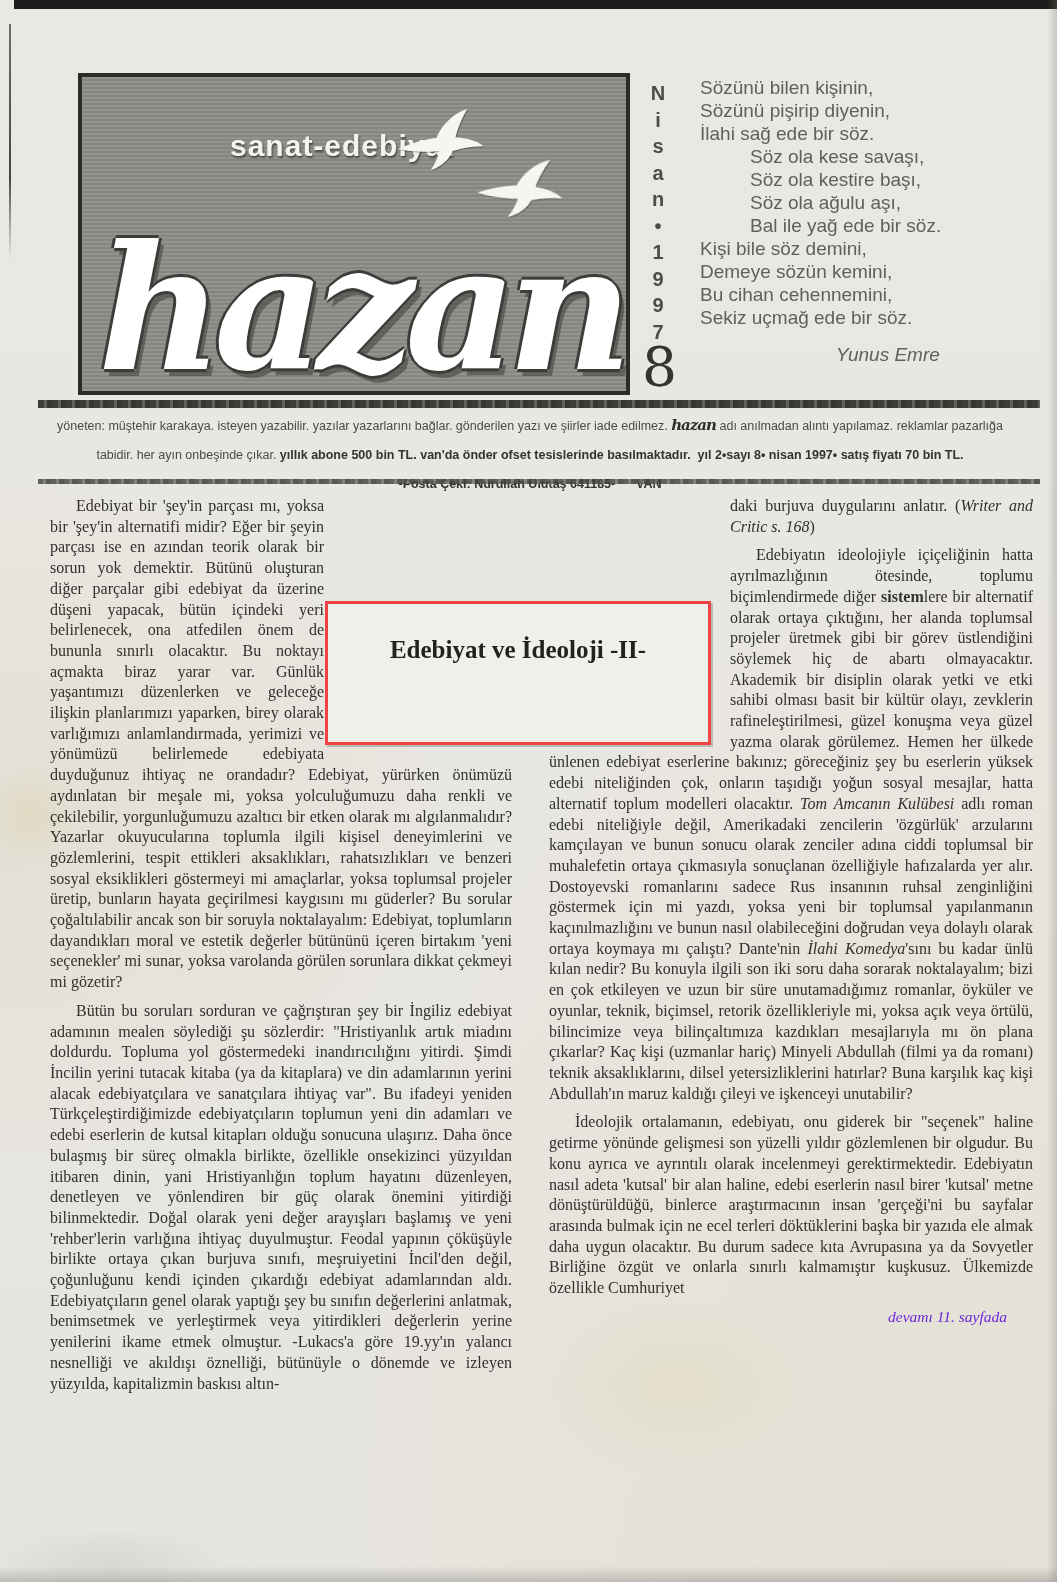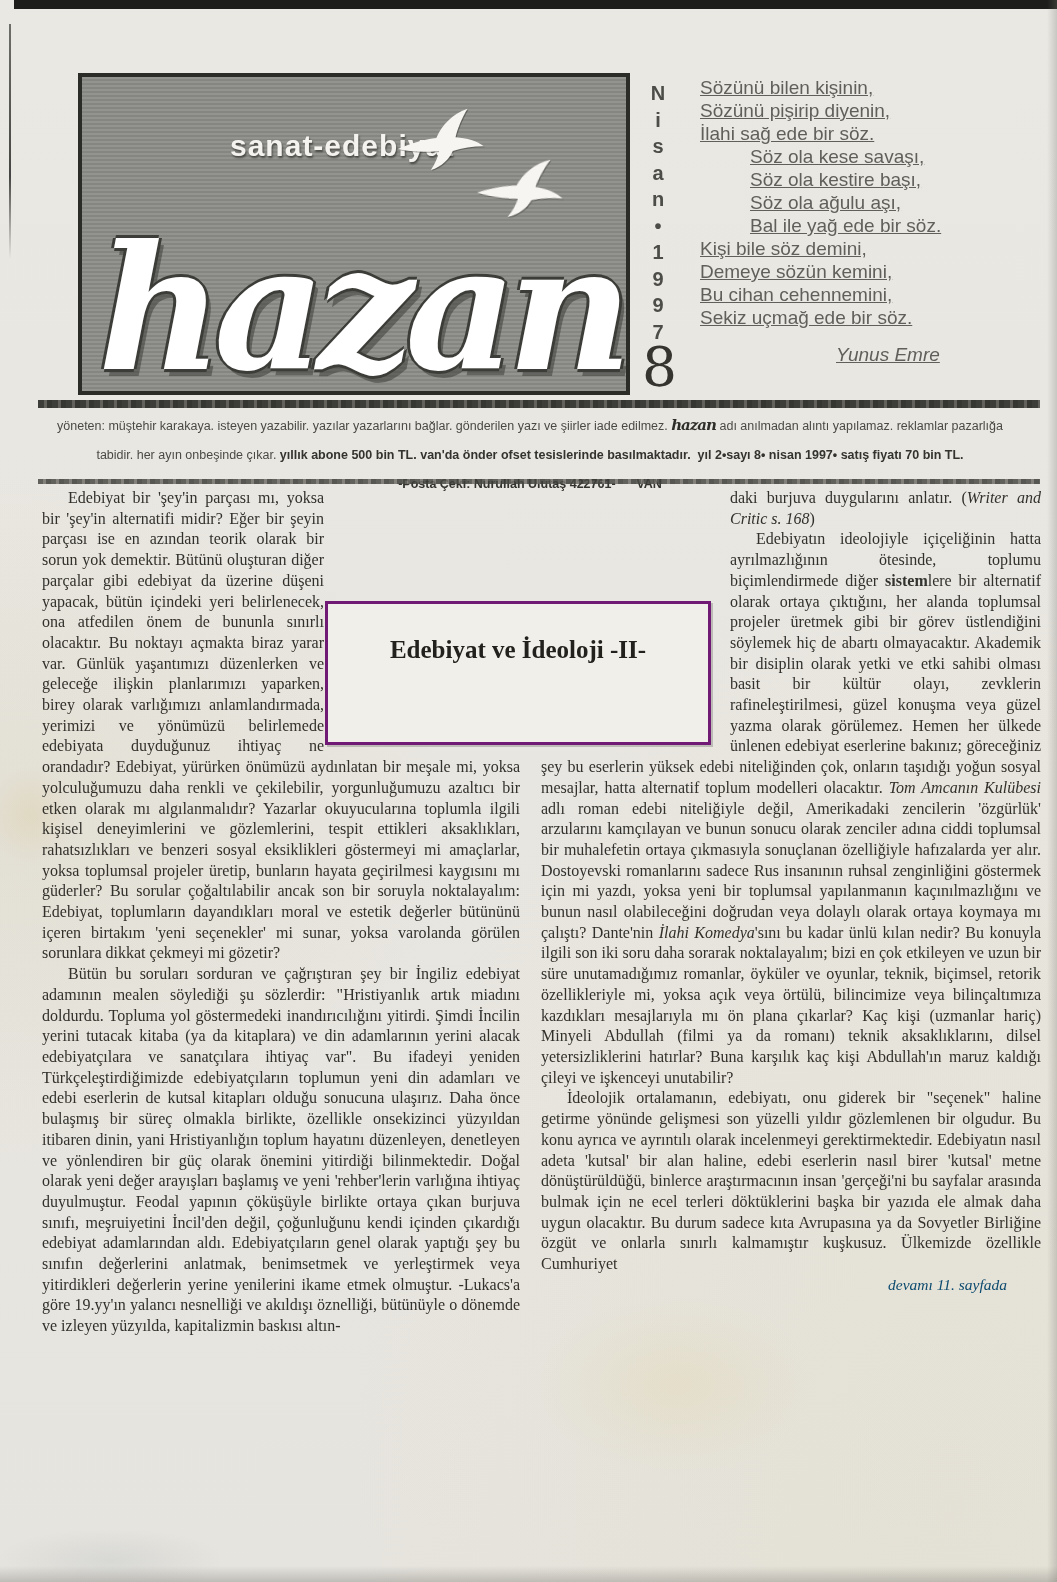--- a/index.html
+++ b/index.html
@@ -46,21 +46,21 @@
   .bird-2{left:388px;top:78px;width:100px;height:64px;transform:rotate(6deg);}
 
   .issue-vert{position:absolute;left:644px;top:80px;width:28px;text-align:center;
     font-family:"Liberation Sans",sans-serif;font-weight:bold;font-size:20px;
     color:#4c4c48;line-height:26.5px;}
   .issue-number{position:absolute;left:642px;top:340px;
     font-family:"DejaVu Serif",serif;font-size:55px;line-height:1;color:#35342f;}
 
   .poem{position:absolute;left:700px;top:76px;width:340px;
     font-family:"Liberation Sans",sans-serif;font-size:19px;line-height:23px;color:#605f5b;}
-  .poem .line{white-space:pre;text-decoration:underline;}
+  .poem .line{white-space:pre;}
   .poem .ind1{padding-left:50px;}
   .poem .ind2{padding-left:136px;}
   .poem .i{font-style:italic;margin-top:14px;}
 
   .rule-heavy{position:absolute;left:38px;top:400px;width:1002px;height:8px;opacity:.92;
     background:repeating-linear-gradient(90deg,#2e2e2a 0 6px,#56554f 6px 9px,#262622 9px 14px);}
   .rule-light{position:absolute;left:38px;top:479px;width:1002px;height:5px;opacity:.85;
     background:repeating-linear-gradient(90deg,#4a4a44 0 5px,#716f68 5px 8px,#3d3d39 8px 13px);}
 
   .mast{position:absolute;left:30px;top:411px;width:1000px;text-align:center;
@@ -68,32 +68,32 @@
   .mast .mline{white-space:pre;}
   .b{font-weight:bold;color:#33332f;}
   .i{font-style:italic;}
   .logo-inline{font-family:"DejaVu Serif",serif;font-style:italic;font-weight:bold;
     font-size:15px;letter-spacing:-1px;color:#2d2d29;}
 
   
   .col{position:absolute;top:488px;text-align:justify;font-size:16px;line-height:20.7px;color:#32302b;}
   .col-left{left:42px;width:478px;}
   .col-right{left:541px;width:500px;}
-  .col p{margin:0;}
+  .col p{margin:8px;}
   .col p.indent{text-indent:26px;}
   .cut-left{float:right;width:188px;height:150px;margin-top:113px;margin-left:8px;}
   .cut-right{float:left;width:179px;height:150px;margin-top:113px;margin-right:10px;}
 
   .title-box{position:absolute;left:325px;top:601px;width:386px;height:144px;box-sizing:border-box;
-    background:#f1efe9;border:3px solid #701a75;text-align:center;z-index:5;
+    background:#f1efe9;border:3px solid #ef4444;text-align:center;z-index:5;
     box-shadow:2px 2px 0 rgba(60,60,55,0.25);}
   .title-box .t{font-size:25px;font-weight:bold;color:#23211d;margin-top:32px;}
   .title-box .a{font-size:20px;font-weight:bold;color:#23211d;margin-top:17px;}
 
-  .continuation{text-align:right;padding-right:34px;font-style:italic;font-size:15.5px;color:#0c4a6e;}
+  .continuation{text-align:right;padding-right:34px;font-style:italic;font-size:15.5px;color:#6d28d9;}
 </style>
 </head>
 <body>
 
 <div class="edge-top"></div>
 <div class="edge-left"></div>
 <div class="edge-right"></div>
 <div class="edge-bottom"></div>
 <div class="stain-a"></div>
 <div class="stain-b"></div>
@@ -138,21 +138,21 @@
       <div class="line ind0">Bu cihan cehennemini,</div>
       <div class="line ind0">Sekiz uçmağ ede bir söz.</div>
       <div class="line ind2 i">Yunus Emre</div>
     </div>
 </div>
 
 <div class="rule-heavy"></div>
 <div class="mast">
   <div class="mline"><span>yöneten: müştehir karakaya. isteyen yazabilir. yazılar yazarlarını bağlar. gönderilen yazı ve şiirler iade edilmez. </span><span class="logo-inline">hazan</span><span> adı anılmadan alıntı yapılamaz. reklamlar pazarlığa</span></div>
   <div class="mline"><span>tabidir. her ayın onbeşinde çıkar. </span><span class="b">yıllık abone 500 bin TL. van'da önder ofset tesislerinde basılmaktadır.</span><span>  </span><span class="b">yıl 2•sayı 8• nisan 1997• satış fiyatı 70 bin TL.</span></div>
-  <div class="mline"><span class="b">-Posta Çeki: Nurullah Ulutaş 422761-      VAN</span></div>
+  <div class="mline"><span class="b">-Posta Çeki: Nurullah Ulutaş 641185-      VAN</span></div>
 </div>
 <div class="rule-light"></div>
 
 <div class="col col-left">
   <div class="cut-left"></div>
   <div>
       <p class="indent"><span>Edebiyat bir 'şey'in parçası mı, yoksa bir 'şey'in alternatifi midir? Eğer bir şeyin parçası ise en azından teorik olarak bir sorun yok demektir. Bütünü oluşturan diğer parçalar gibi edebiyat da üzerine düşeni yapacak, bütün içindeki yeri belirlenecek, ona atfedilen önem de bununla sınırlı olacaktır. Bu noktayı açmakta biraz yarar var. Günlük yaşantımızı düzenlerken ve geleceğe ilişkin planlarımızı yaparken, birey olarak varlığımızı anlamlandırmada, yerimizi ve yönümüzü belirlemede edebiyata duyduğunuz ihtiyaç ne orandadır? Edebiyat, yürürken önümüzü aydınlatan bir meşale mi, yoksa yolculuğumuzu daha renkli ve çekilebilir, yorgunluğumuzu azaltıcı bir etken olarak mı algılanmalıdır? Yazarlar okuyucularına toplumla ilgili kişisel deneyimlerini ve gözlemlerini, tespit ettikleri aksaklıkları, rahatsızlıkları ve benzeri sosyal eksiklikleri göstermeyi mi amaçlarlar, yoksa toplumsal projeler üretip, bunların hayata geçirilmesi kaygısını mı güderler? Bu sorular çoğaltılabilir ancak son bir soruyla noktalayalım: Edebiyat, toplumların dayandıkları moral ve estetik değerler bütününü içeren birtakım 'yeni seçenekler' mi sunar, yoksa varolanda görülen sorunlara dikkat çekmeyi mi gözetir?</span></p>
       <p class="indent"><span>Bütün bu soruları sorduran ve çağrıştıran şey bir İngiliz edebiyat adamının mealen söylediği şu sözlerdir: "Hristiyanlık artık miadını doldurdu. Topluma yol göstermedeki inandırıcılığını yitirdi. Şimdi İncilin yerini tutacak kitaba (ya da kitaplara) ve din adamlarının yerini alacak edebiyatçılara ve sanatçılara ihtiyaç var". Bu ifadeyi yeniden Türkçeleştirdiğimizde edebiyatçıların toplumun yeni din adamları ve edebi eserlerin de kutsal kitapları olduğu sonucuna ulaşırız. Daha önce bulaşmış bir süreç olmakla birlikte, özellikle onsekizinci yüzyıldan itibaren dinin, yani Hristiyanlığın toplum hayatını düzenleyen, denetleyen ve yönlendiren bir güç olarak önemini yitirdiği bilinmektedir. Doğal olarak yeni değer arayışları başlamış ve yeni 'rehber'lerin varlığına ihtiyaç duyulmuştur. Feodal yapının çöküşüyle birlikte ortaya çıkan burjuva sınıfı, meşruiyetini İncil'den değil, çoğunluğunu kendi içinden çıkardığı edebiyat adamlarından aldı. Edebiyatçıların genel olarak yaptığı şey bu sınıfın değerlerini anlatmak, benimsetmek ve yerleştirmek veya yitirdikleri değerlerin yerine yenilerini ikame etmek olmuştur. -Lukacs'a göre 19.yy'ın yalancı nesnelliği ve akıldışı öznelliği, bütünüyle o dönemde ve izleyen yüzyılda, kapitalizmin baskısı altın-</span></p>
     </div>
 </div>

